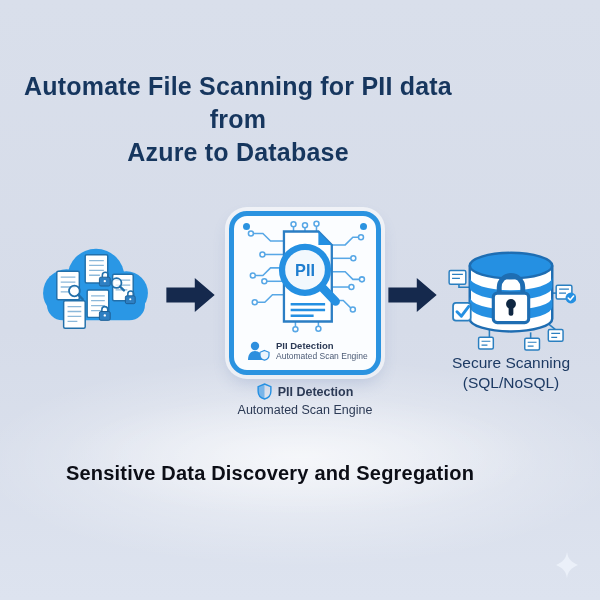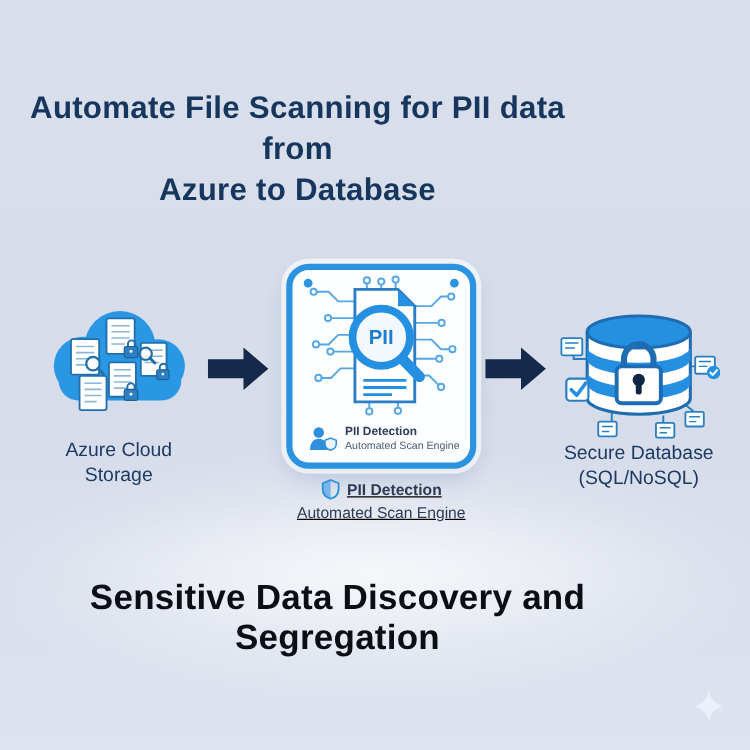--- a/index.html
+++ b/index.html
@@ -7,21 +7,21 @@
     position:relative;width:600px;height:600px;overflow:hidden;
     font-family:"Liberation Sans","DejaVu Sans",sans-serif;
     background:
       radial-gradient(ellipse 460px 150px at 50% 77%, rgba(255,255,255,.55), rgba(255,255,255,0) 70%),
       linear-gradient(180deg,#d9dfeb 0%,#d6dce9 55%,#dde3ef 100%);
   }
   .glow{position:absolute;left:60px;top:396px;width:480px;height:120px;border-radius:50%;
     background:radial-gradient(closest-side,rgba(255,255,255,.45),rgba(255,255,255,0));}
   .title{position:absolute;top:70px;left:0;width:476px;text-align:center;
     font-size:25px;font-weight:bold;color:#16365e;line-height:1.32;white-space:pre-line;letter-spacing:.2px;}
-  .abs{position:absolute;text-decoration:underline;}
+  .abs{position:absolute;}
   .node-label{position:absolute;text-align:center;font-size:15.5px;color:#1d3a63;
     line-height:1.3;white-space:pre-line;font-weight:500;}
   .cloud-wrap{left:31px;top:238px;}
   .cloud-label{left:5px;top:351px;width:180px;}
   .arrow1{left:166px;top:277px;}
   .arrow2{left:388px;top:277px;}
   .scanbox{left:229px;top:211px;width:142px;height:154px;border:5px solid #2b93e0;border-radius:18px;
     background:#fbfdff;box-shadow:0 0 0 4px rgba(255,255,255,.65), 0 8px 16px rgba(80,110,170,.22);}
   .scanbox .dot{position:absolute;width:7px;height:7px;border-radius:50%;background:#2b93e0;top:7px;}
   .scanbox .dot.l{left:9px;} .scanbox .dot.r{right:9px;}
@@ -30,21 +30,21 @@
   .badge-text{display:flex;flex-direction:column;line-height:1.25;text-align:left;}
   .badge-t1{font-size:9.5px;font-weight:bold;color:#2c3a55;}
   .badge-t2{font-size:8.5px;color:#4c5b75;}
   .caption{left:215px;top:383px;width:180px;text-align:center;}
   .caption-line1{display:flex;justify-content:center;align-items:center;gap:6px;
     font-size:12.5px;font-weight:600;color:#2c3a55;}
   .caption-line2{font-size:12.5px;color:#2c3a55;margin-top:3px;}
   .db-wrap{left:446px;top:244px;}
   .db-label{left:421px;top:353px;width:180px;}
   .footer{position:absolute;top:462px;left:0;width:540px;text-align:center;
-    font-size:28px;font-weight:bold;color:#0c0e16;letter-spacing:.2px;}
+    font-size:20px;font-weight:bold;color:#0c0e16;letter-spacing:.2px;}
   .sparkle{left:552px;top:550px;opacity:.85;}
 </style>
 </head>
 <body>
 
 <div id="stage">
 
   <div class="glow"></div>
 
   <div class="title">Automate File Scanning for PII data from
@@ -87,22 +87,20 @@
         <circle cx="75" cy="44" r="1.2" fill="#fff"></circle>
         <path d="M98.5 59 v-2 a3 3 0 0 1 6 0 v2" fill="none" stroke="#2270ab" stroke-width="1.6"></path>
         <rect x="96" y="59" width="10" height="8" rx="1.5" fill="#2e7fc2" stroke="#1e5f96"></rect>
         <circle cx="101" cy="62.5" r="1.1" fill="#fff"></circle>
         <path d="M72 75 v-2 a3 3 0 0 1 6 0 v2" fill="none" stroke="#2270ab" stroke-width="1.6"></path>
         <rect x="69.5" y="75" width="11" height="9" rx="1.5" fill="#2e7fc2" stroke="#1e5f96"></rect>
         <circle cx="75" cy="79" r="1.2" fill="#fff"></circle>
       </g>
     </svg>
   </div>
-  <div class="node-label cloud-label">Azure Cloud
-Storage</div>
 
   <div class="abs arrow1">
     <svg width="50" height="36" viewBox="0 0 52 38">
       <polygon points="0,11 30,11 30,1 51,19 30,37 30,27 0,27" fill="#15294d"></polygon>
     </svg>
   </div>
 
   <div class="abs scanbox">
     <div class="dot l"></div>
     <div class="dot r"></div>
@@ -227,21 +225,21 @@
       <g>
         <rect x="7" y="60" width="18" height="18" rx="3" fill="#ffffff" stroke="#2a7fc0" stroke-width="1.8"></rect>
         <path d="M11 69 L15.5 73.5 L23 63.5" fill="none" stroke="#2590e2" stroke-width="3" stroke-linecap="round" stroke-linejoin="round"></path>
       </g>
       <g>
         <circle cx="127" cy="55" r="5.5" fill="#2590e2"></circle>
         <path d="M124.3 55 L126.3 57 L129.7 53" fill="none" stroke="#ffffff" stroke-width="1.6" stroke-linecap="round" stroke-linejoin="round"></path>
       </g>
     </svg>
   </div>
-  <div class="node-label db-label">Secure Database
+  <div class="node-label db-label">Secure Scanning
 (SQL/NoSQL)</div>
 
   <div class="footer">Sensitive Data Discovery and Segregation</div>
 
   <div class="abs sparkle">
     <svg width="30" height="30" viewBox="0 0 30 30">
       <path d="M15 2 C16.2 9 18.5 11.5 26 15 C18.5 18.5 16.2 21 15 28 C13.8 21 11.5 18.5 4 15 C11.5 11.5 13.8 9 15 2 Z" fill="#eef3fb"></path>
     </svg>
   </div>
 

